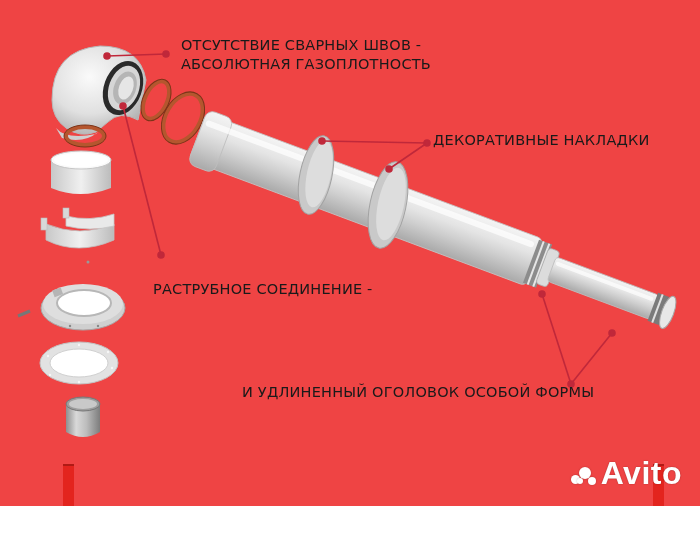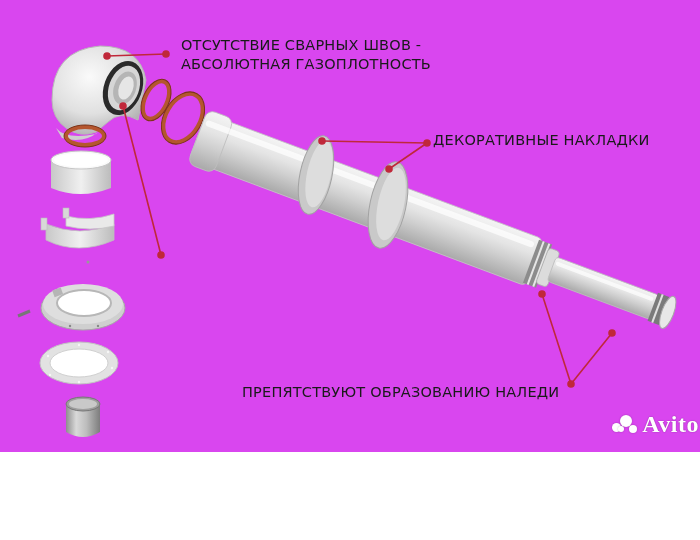--- a/index.html
+++ b/index.html
@@ -1,21 +1,21 @@
 <!DOCTYPE html>
 <html><head>
 <meta charset="utf-8">
 <style>
   html,body{margin:0;padding:0;background:#ffffff;}
-  #stage{position:relative;width:700px;height:452px;overflow:hidden;background:#d946ef;font-family:"DejaVu Sans","Liberation Sans",sans-serif;}
+  #stage{position:relative;width:700px;height:506px;overflow:hidden;background:#ef4444;font-family:"DejaVu Sans","Liberation Sans",sans-serif;}
   svg{position:absolute;left:0;top:0;}
   .label{position:absolute;color:#1a1a1a;font-size:14.5px;line-height:19px;letter-spacing:0.2px;text-transform:uppercase;font-family:"DejaVu Sans","Liberation Sans",sans-serif;}
   .label span{display:block;white-space:nowrap;}
   .bar{position:absolute;width:11px;height:66px;background:#e3241e;border-top:2px solid #b01a15;box-sizing:border-box;}
-  .watermark{position:absolute;right:1px;bottom:14px;font-family:Liberation Serif, serif;font-size:24px;font-weight:bold;color:#ffffff;text-shadow:0 0 2px rgba(0,0,0,0.18),0 0 1px rgba(0,0,0,0.25);letter-spacing:0.5px;}
+  .watermark{position:absolute;right:18px;bottom:14px;font-family:Liberation Sans, sans-serif;font-size:32px;font-weight:bold;color:#ffffff;text-shadow:0 0 2px rgba(0,0,0,0.18),0 0 1px rgba(0,0,0,0.25);letter-spacing:0.5px;}
   .watermark .dots{display:inline-block;position:relative;width:28px;height:22px;margin-right:2px;vertical-align:-3px;}
   .watermark .dots i{position:absolute;border-radius:50%;background:#fff;box-shadow:0 0 2px rgba(0,0,0,0.25);}
 </style>
 </head>
 <body>
 
 <div id="stage">
 
   <svg width="700" height="540" viewBox="0 0 700 540">
     <defs>
@@ -155,24 +155,25 @@
   <div class="label" style="left:181px;top:36px;">
     <span>ОТСУТСТВИЕ СВАРНЫХ ШВОВ -</span>
     <span>АБСОЛЮТНАЯ ГАЗОПЛОТНОСТЬ</span>
   </div>
 
   <div class="label" style="left:433px;top:131px;">
     <span>ДЕКОРАТИВНЫЕ НАКЛАДКИ</span>
   </div>
 
   <div class="label" style="left:153px;top:280px;">
+    <span>РАСТРУБНОЕ СОЕДИНЕНИЕ -</span>
   </div>
 
   <div class="label" style="left:242px;top:383px;">
-    <span>ПРЕПЯТСТВУЮТ ОБРАЗОВАНИЮ НАЛЕДИ</span>
+    <span>И УДЛИНЕННЫЙ ОГОЛОВОК ОСОБОЙ ФОРМЫ</span>
   </div>
 
   <div class="bar" style="left:63px;top:464px;"></div>
   <div class="bar" style="left:653px;top:464px;"></div>
 
   <div class="watermark">
     <span class="dots">
       <i style="left:0;top:10px;width:9px;height:9px;"></i>
       <i style="left:8px;top:2px;width:12px;height:12px;"></i>
       <i style="left:17px;top:12px;width:8px;height:8px;"></i>

